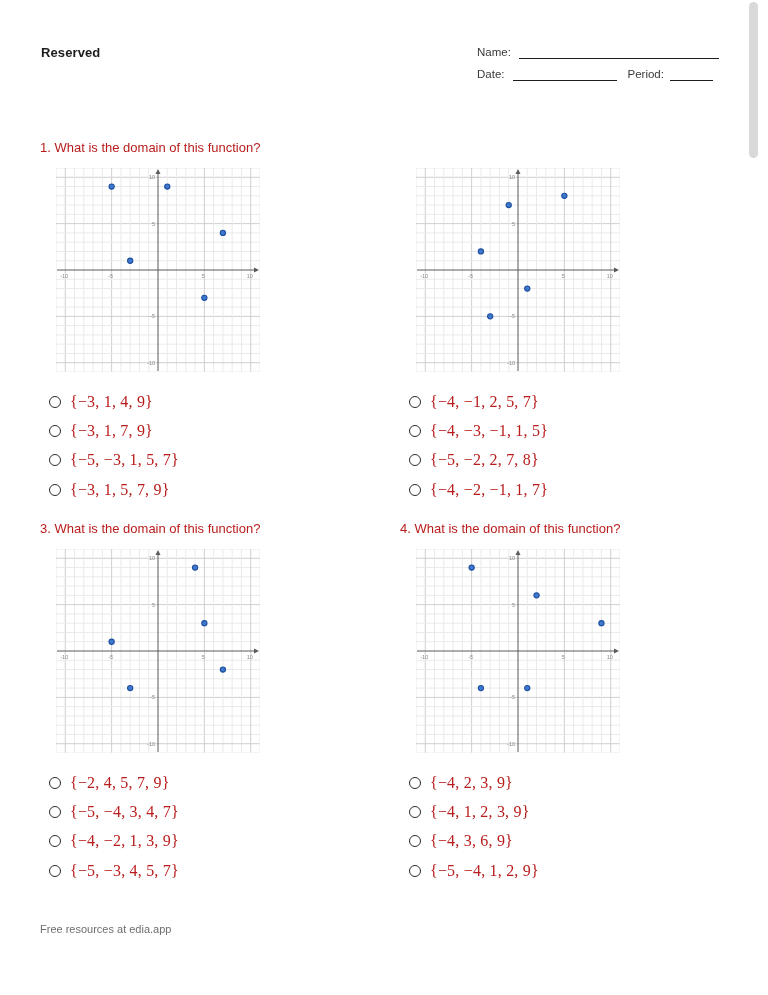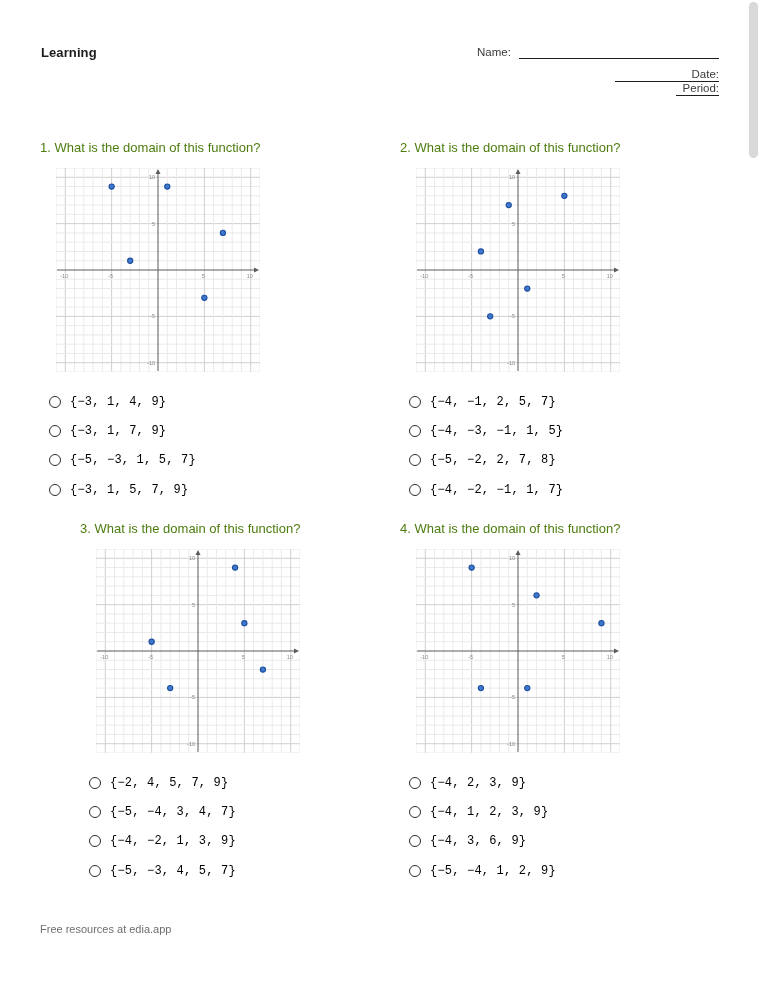--- a/index.html
+++ b/index.html
@@ -4,50 +4,50 @@
 <style>
   html,body{margin:0;padding:0;background:#fff;}
   .page{position:relative;width:768px;height:995px;background:#ffffff;overflow:hidden;
         font-family:"Liberation Sans",sans-serif;}
   .scroll-thumb{position:absolute;right:10px;top:2px;width:9px;height:156px;
         border-radius:5px;background:#d9d9d9;}
   .header-title{position:absolute;left:41px;top:42px;font-size:13px;font-weight:bold;
         color:#1c1c1c;line-height:21px;letter-spacing:.1px;}
   .fields{position:absolute;left:477px;top:46px;width:242px;font-size:11.5px;color:#3a3a3a;}
   .frow{display:flex;align-items:flex-end;height:13px;}
-  .frow + .frow{margin-top:9px;flex-direction:column;}
+  .frow + .frow{margin-top:9px;}
   .flabel{white-space:nowrap;line-height:13px;}
   .fline{border-bottom:1.4px solid #1d1d1d;height:11px;}
   .fline.name-line{flex:1;margin-left:8px;}
   .fline.date-line{width:104px;margin-left:8px;}
   .flabel.period{margin-left:11px;}
   .fline.period-line{width:43px;margin-left:6px;}
   .question{position:absolute;width:348px;height:372px;}
   .pos-q1{left:40px;top:140px;}  .pos-q2{left:400px;top:140px;}
-  .pos-q3{left:40px;top:521px;margin-left:40px;}  .pos-q4{left:400px;top:521px;}
-  .q-prompt{position:absolute;left:0;top:0;font-size:13px;color:#4d7c0f;}
+  .pos-q3{left:40px;top:521px;}  .pos-q4{left:400px;top:521px;}
+  .q-prompt{position:absolute;left:0;top:0;font-size:13px;color:#b91c1c;}
   .graph{position:absolute;left:16px;top:28px;}
   .options{position:absolute;left:9px;top:247px;}
   .opt-row{display:flex;align-items:center;height:29.4px;cursor:default;}
   .radio{width:10px;height:10px;border:1.4px solid #2d2d2d;border-radius:50%;
         background:#fff;margin-right:9px;flex:none;}
-  .opt-text{font-family:Liberation Mono, monospace;font-size:12px;color:#000000;
+  .opt-text{font-family:Liberation Serif, serif;font-size:16px;color:#b91c1c;
         letter-spacing:.2px;}
   .footer{position:absolute;left:40px;top:921px;font-size:11px;color:#6e6e6e;
         line-height:16.5px;text-align:center;}
 </style>
 </head>
 <body>
 
 <div class="page">
 
   <div class="scroll-thumb"></div>
 
   <div class="header-title">
-    <div>Learning</div>
+    <div>Reserved</div>
   </div>
 
   <div class="fields">
     <div class="frow">
       <span class="flabel">Name:</span>
       <span class="fline name-line"></span>
     </div>
     <div class="frow">
       <span class="flabel">Date:</span>
       <span class="fline date-line"></span>
@@ -135,21 +135,20 @@
             <span class="radio"></span>
             <span class="opt-text">{−5, −3, 1, 5, 7}</span>
           </div>
           <div class="opt-row">
             <span class="radio"></span>
             <span class="opt-text">{−3, 1, 5, 7, 9}</span>
           </div>
         </div>
       </div>
       <div class="question pos-q2">
-        <div class="q-prompt">2. What is the domain of this function?</div>
         <svg width="204" height="204" viewBox="0 0 204 204" class="graph">
           <line x1="0" y1="0" x2="0" y2="204" stroke="#eaeaea" stroke-width="1"></line>
           <line x1="0" y1="0" x2="204" y2="0" stroke="#eaeaea" stroke-width="1"></line>
           <line x1="9.272727272727266" y1="0" x2="9.272727272727266" y2="204" stroke="#cfcfcf" stroke-width="1"></line>
           <line x1="0" y1="9.272727272727266" x2="204" y2="9.272727272727266" stroke="#cfcfcf" stroke-width="1"></line>
           <line x1="18.545454545454533" y1="0" x2="18.545454545454533" y2="204" stroke="#eaeaea" stroke-width="1"></line>
           <line x1="0" y1="18.545454545454533" x2="204" y2="18.545454545454533" stroke="#eaeaea" stroke-width="1"></line>
           <line x1="27.818181818181813" y1="0" x2="27.818181818181813" y2="204" stroke="#eaeaea" stroke-width="1"></line>
           <line x1="0" y1="27.818181818181813" x2="204" y2="27.818181818181813" stroke="#eaeaea" stroke-width="1"></line>
           <line x1="37.09090909090909" y1="0" x2="37.09090909090909" y2="204" stroke="#eaeaea" stroke-width="1"></line>

